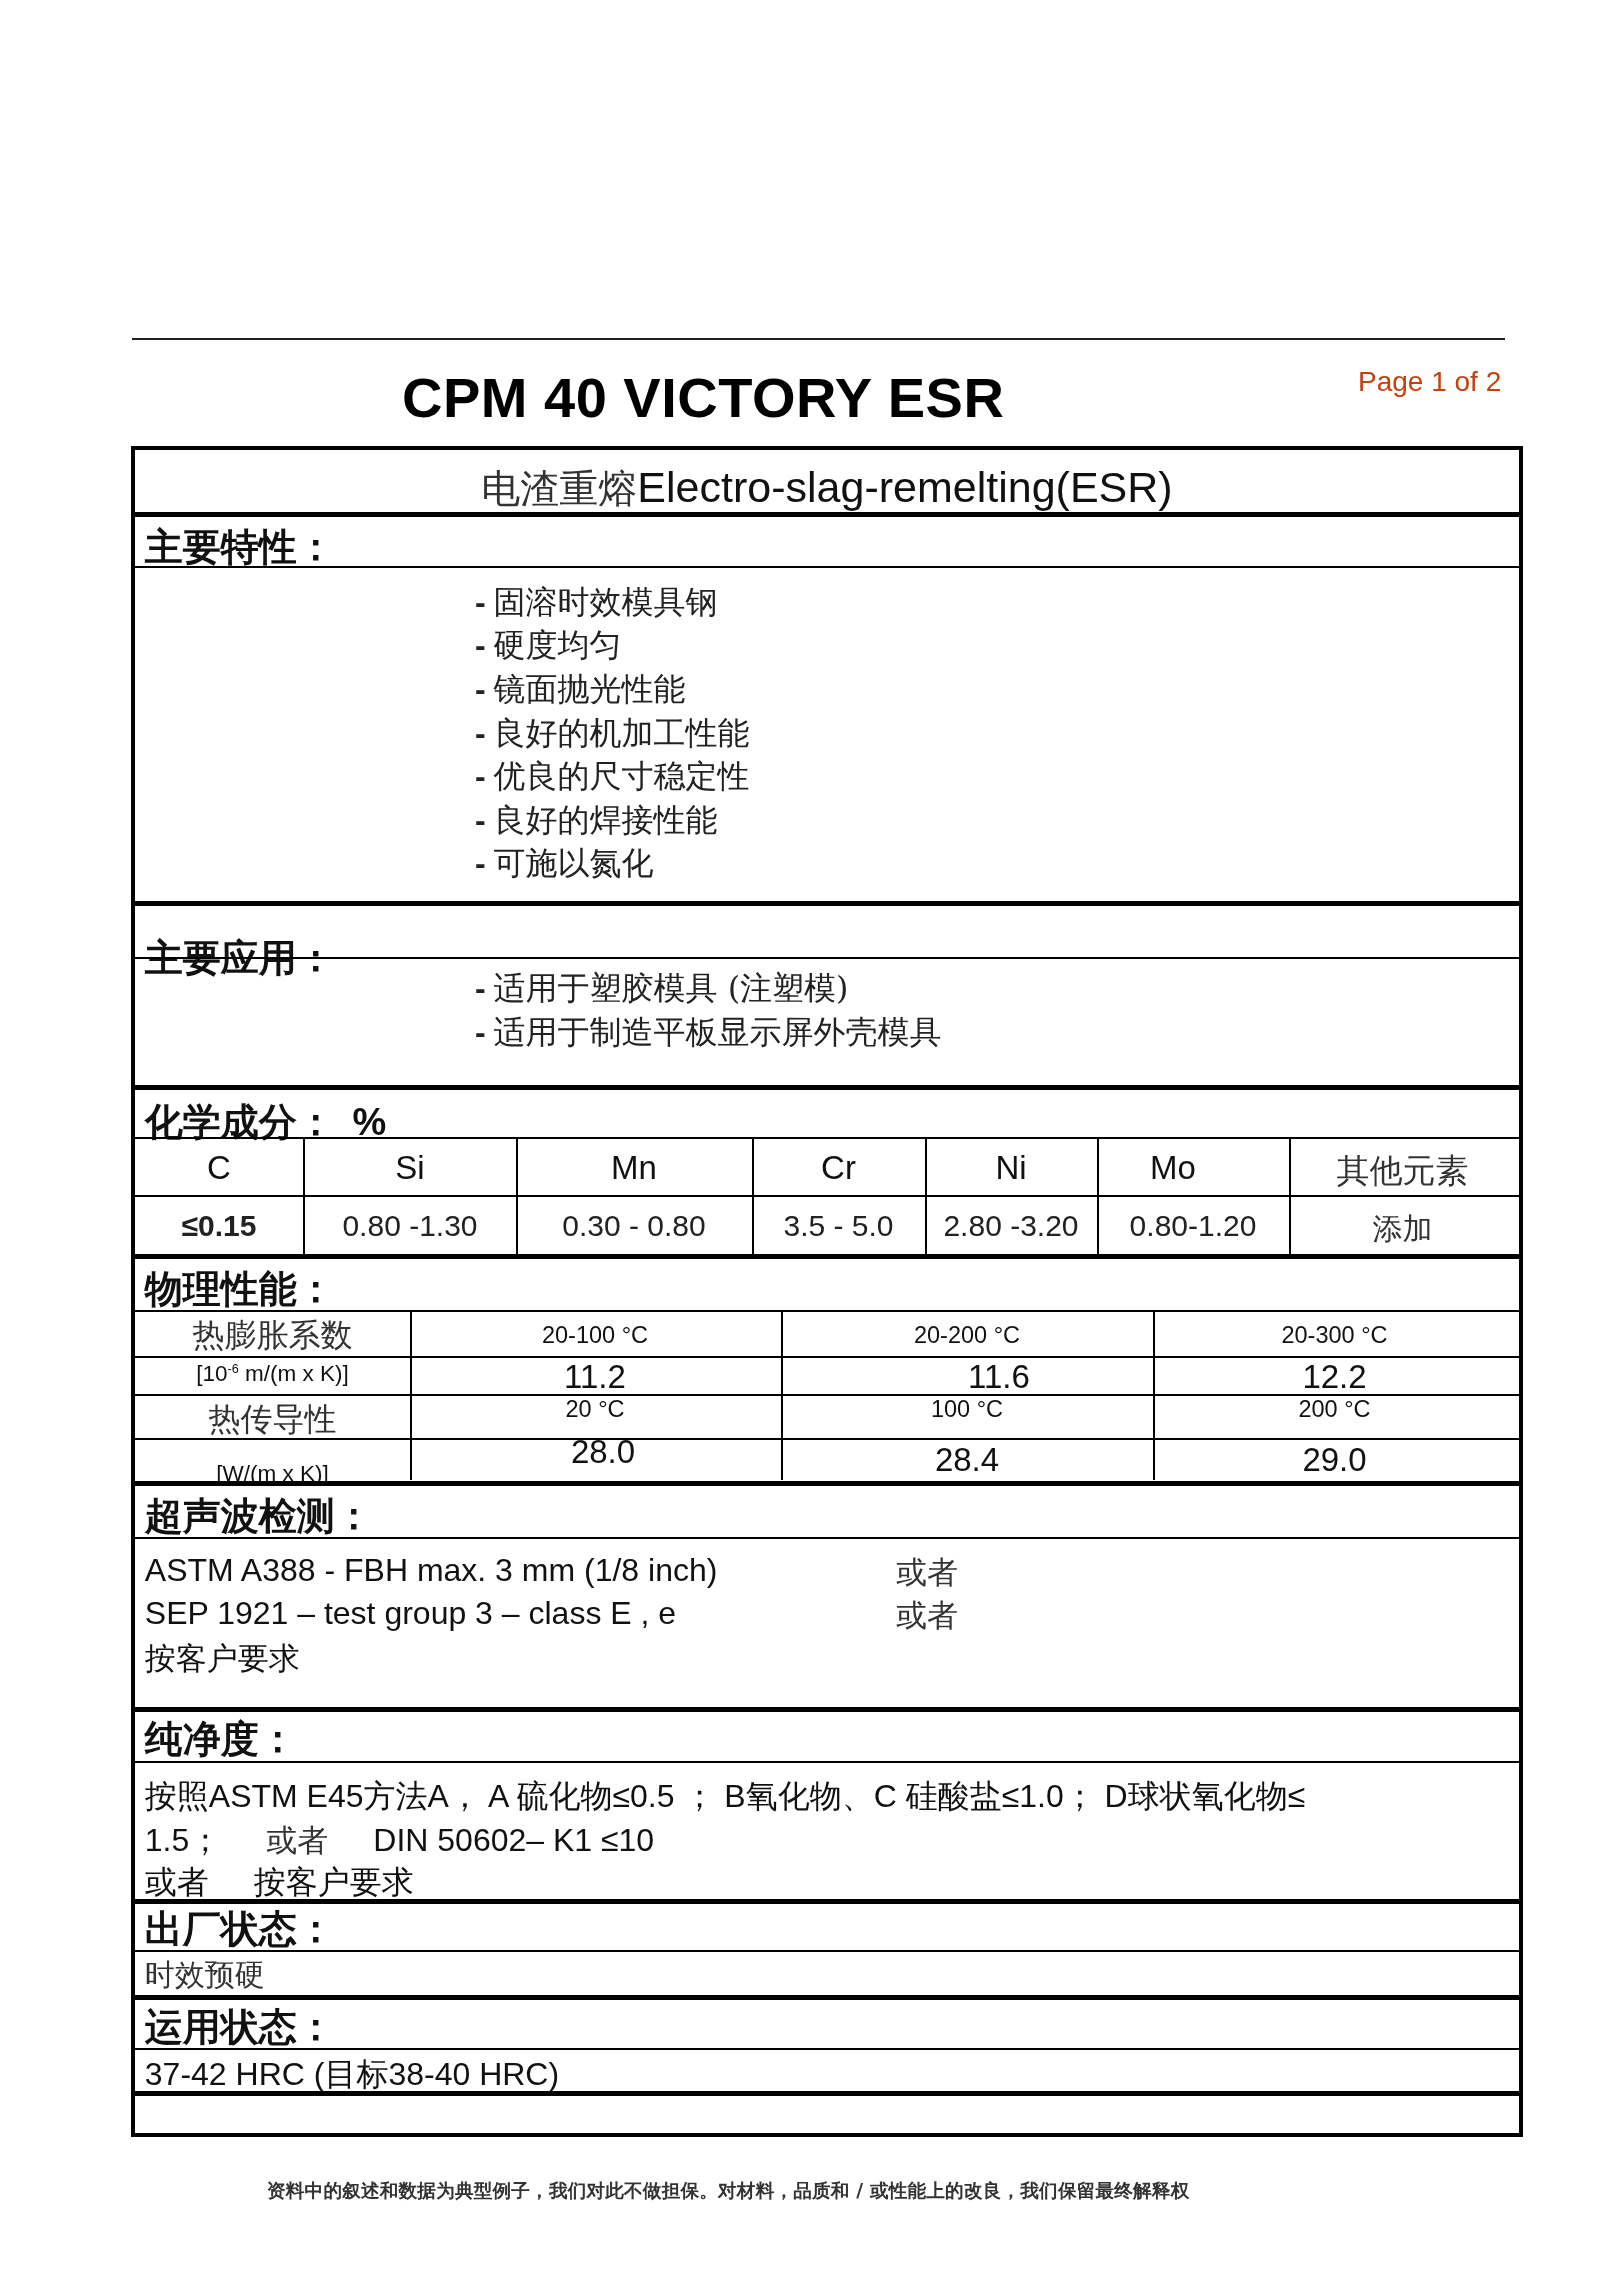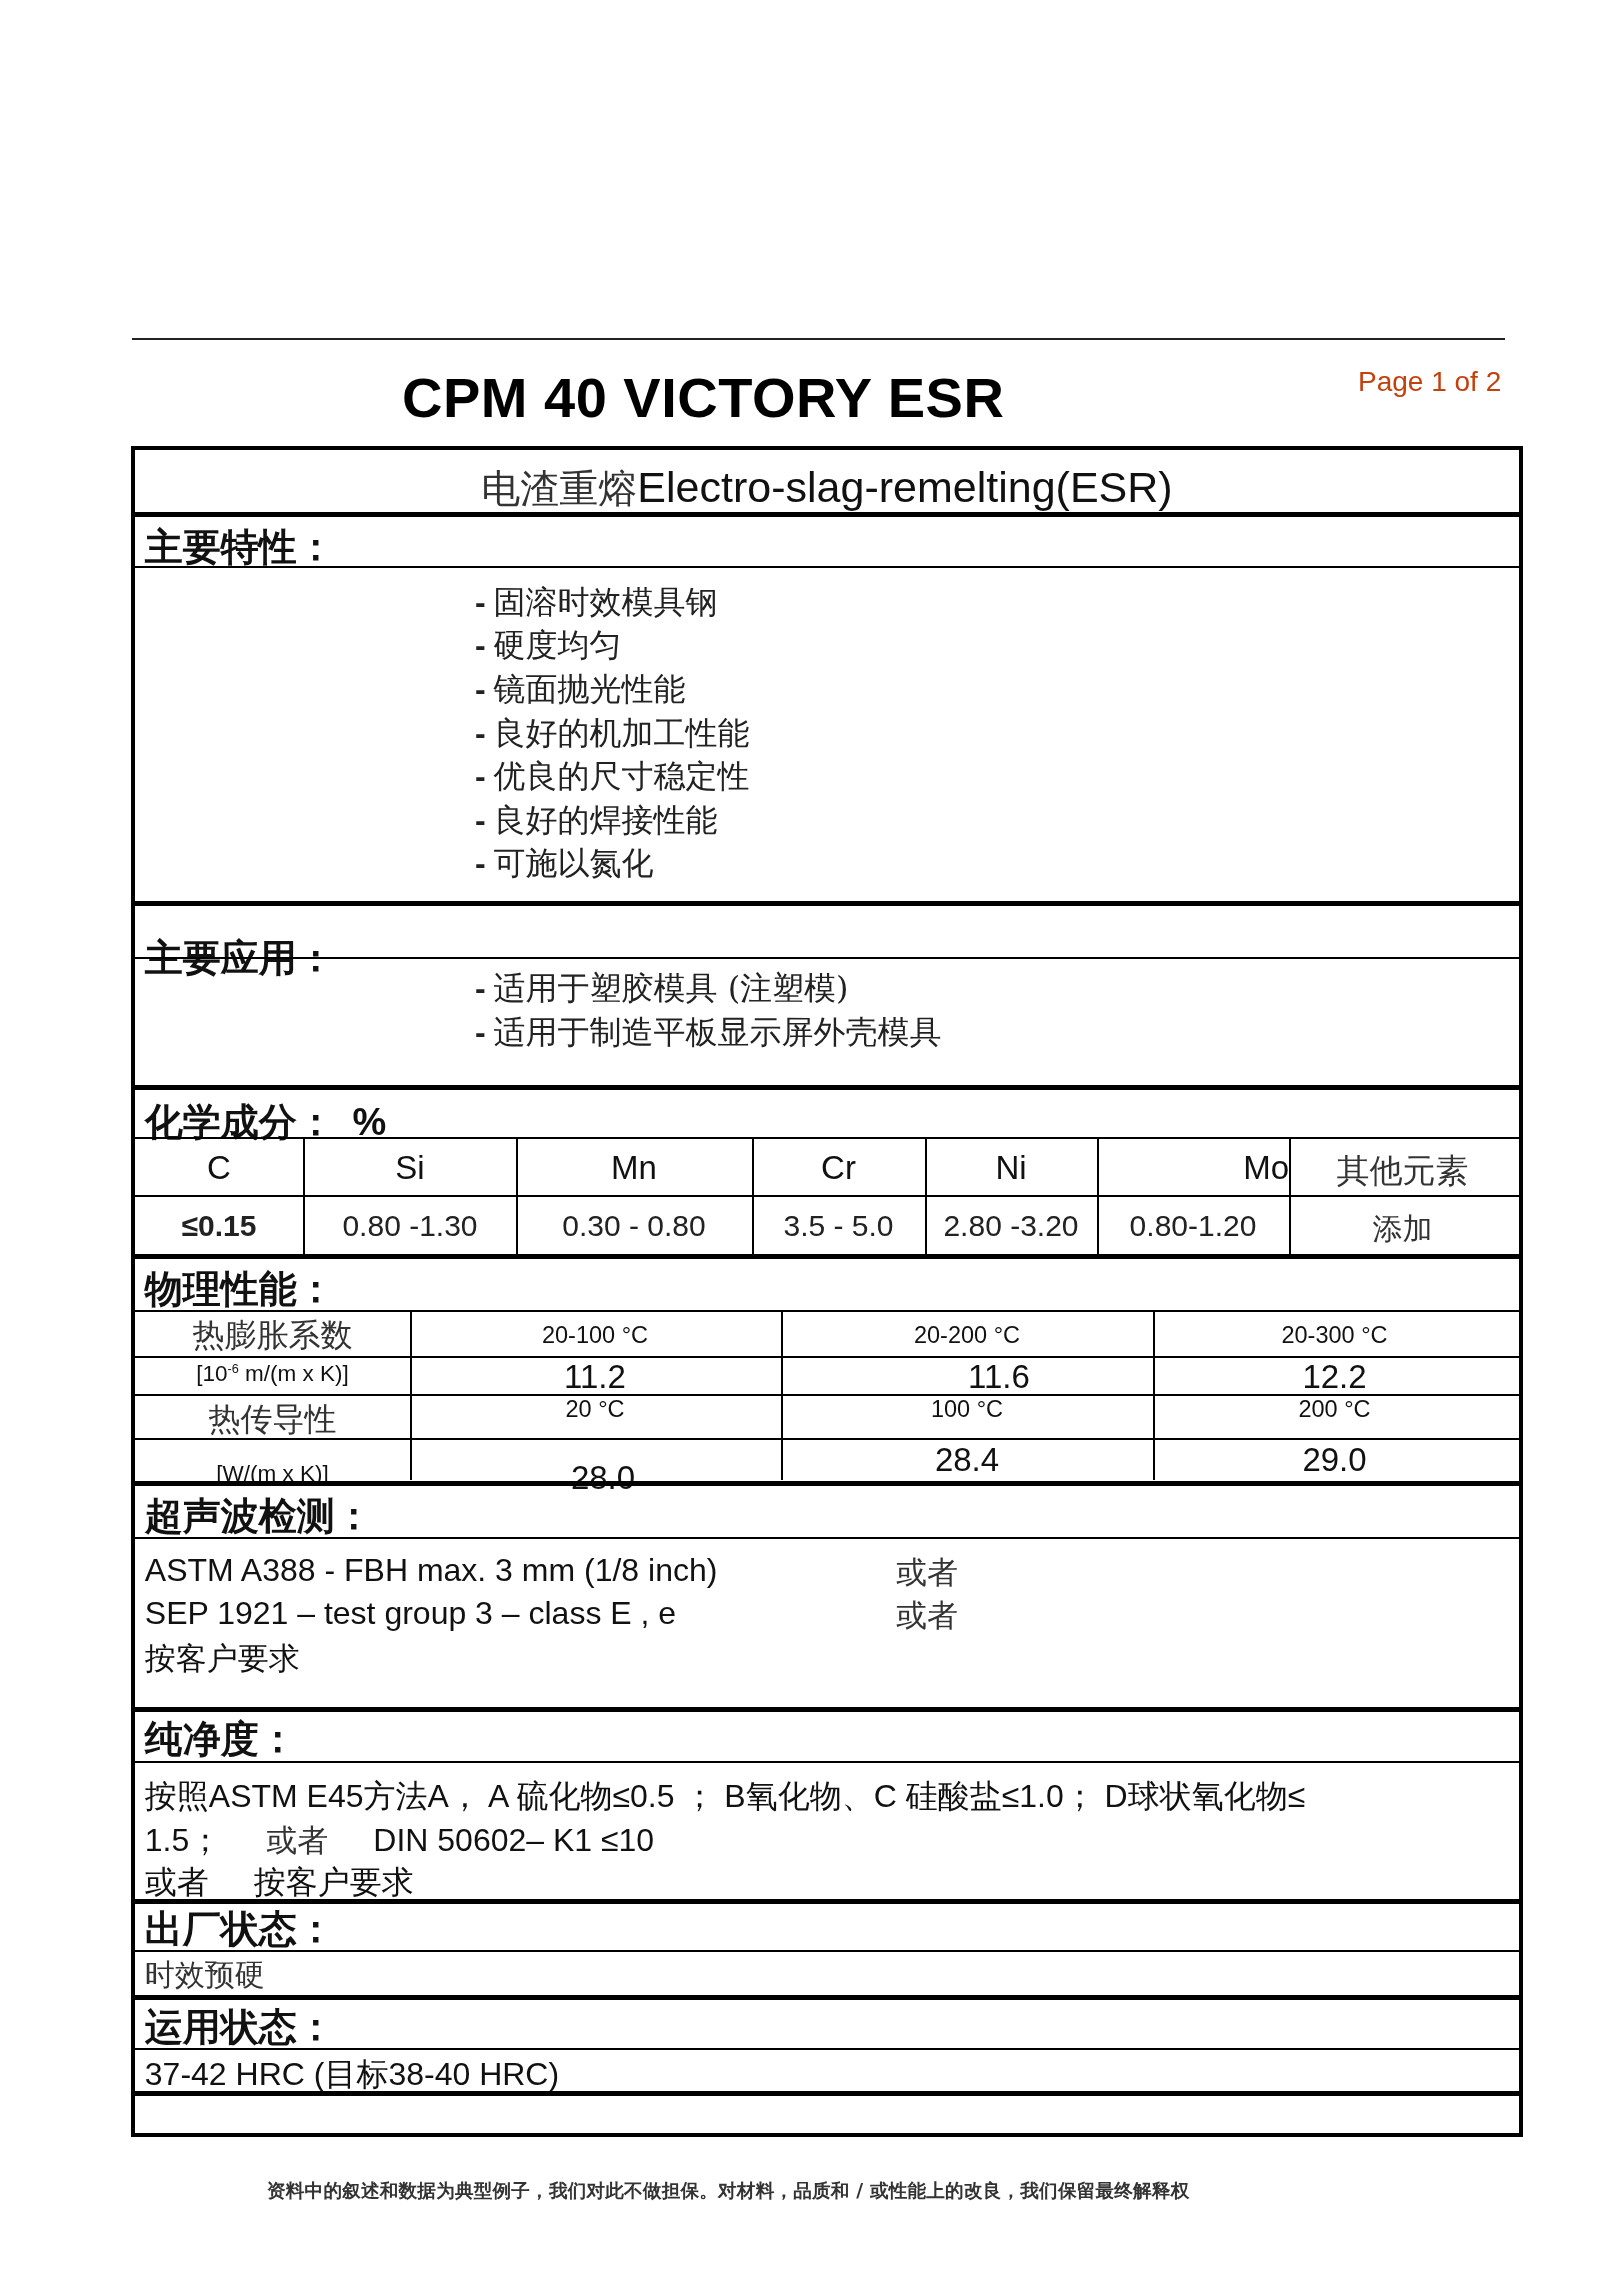--- a/index.html
+++ b/index.html
@@ -83,21 +83,21 @@
     <div class="vline" style="left:790px; top:0; height:115px;"></div>
     <div class="vline" style="left:962px; top:0; height:115px;"></div>
     <div class="vline" style="left:1154px; top:0; height:115px;"></div>
     <div class="hline thin" style="top:56px;"></div>
 
     <div class="cell chem-h" style="left:0; width:168px; top:9.8px;">C</div>
     <div class="cell chem-h" style="left:168px; width:214px; top:9.8px;">Si</div>
     <div class="cell chem-h" style="left:381px; width:236px; top:9.8px;">Mn</div>
     <div class="cell chem-h" style="left:617px; width:173px; top:9.8px;">Cr</div>
     <div class="cell chem-h" style="left:790px; width:172px; top:9.8px;">Ni</div>
-    <div class="cell chem-h" style="left:962px; width:192px; top:9.8px;text-align:right;">Mo</div>
+    <div class="cell chem-h" style="left:942px; width:192px; top:9.8px;">Mo</div>
     <div class="cell chem-h cnserif" style="left:1154px; width:227px; top:9.8px;">其他元素</div>
 
     <div class="cell chem-v" style="left:0; width:168px; top:70px;font-weight:bold;">≤0.15</div>
     <div class="cell chem-v" style="left:168px; width:214px; top:70px;">0.80 -1.30</div>
     <div class="cell chem-v" style="left:381px; width:236px; top:70px;">0.30 - 0.80</div>
     <div class="cell chem-v" style="left:617px; width:173px; top:70px;">3.5 - 5.0</div>
     <div class="cell chem-v" style="left:790px; width:172px; top:70px;">2.80 -3.20</div>
     <div class="cell chem-v" style="left:962px; width:192px; top:70px;">0.80-1.20</div>
     <div class="cell chem-v cnserif" style="left:1154px; width:227px; top:70px;">添加</div>
   </div>
@@ -121,21 +121,21 @@
     <div class="cell phys-temp" style="left:1018px; width:363px; top:9.8px;">20-300 °C</div>
     <div class="cell phys-val" style="left:275px; width:370px; top:46px;border-radius:13px;">11.2</div>
     <div class="cell phys-val" style="left:646px; width:372px; top:46px;padding-left:32px;">11.6</div>
     <div class="cell phys-val" style="left:1018px; width:363px; top:46px;">12.2</div>
 
     <div class="cell phys-label" style="left:0; width:275px; top:86px;">热传导性</div>
     <div class="cell phys-unit" style="left:0; width:275px; top:149px;">[W/(m x K)]</div>
     <div class="cell phys-temp" style="left:275px; width:370px; top:84px;">20 °C</div>
     <div class="cell phys-temp" style="left:646px; width:372px; top:84px;">100 °C</div>
     <div class="cell phys-temp" style="left:1018px; width:363px; top:84px;">200 °C</div>
-    <div class="cell phys-val" style="left:275px; width:386px; top:147px;">28.0</div>
+    <div class="cell phys-val" style="left:275px; width:386px; top:121px;">28.0</div>
     <div class="cell phys-val" style="left:646px; width:372px; top:129px;">28.4</div>
     <div class="cell phys-val" style="left:1018px; width:363px; top:129px;">29.0</div>
   </div>
   <div class="hline thick" style="top:1031px;"></div>
 
   <div class="sec-head" style="top:1041px;">超声波检测：</div>
   <div class="hline thin" style="top:1087px;"></div>
   <div class="body-line" style="top:1102px;">ASTM A388  - FBH max. 3 mm (1/8 inch)</div>
   <div class="or-word cnserif" style="top:1102px;">或者</div>
   <div class="body-line" style="top:1145px;">SEP 1921 – test group 3 – class E , e</div>

